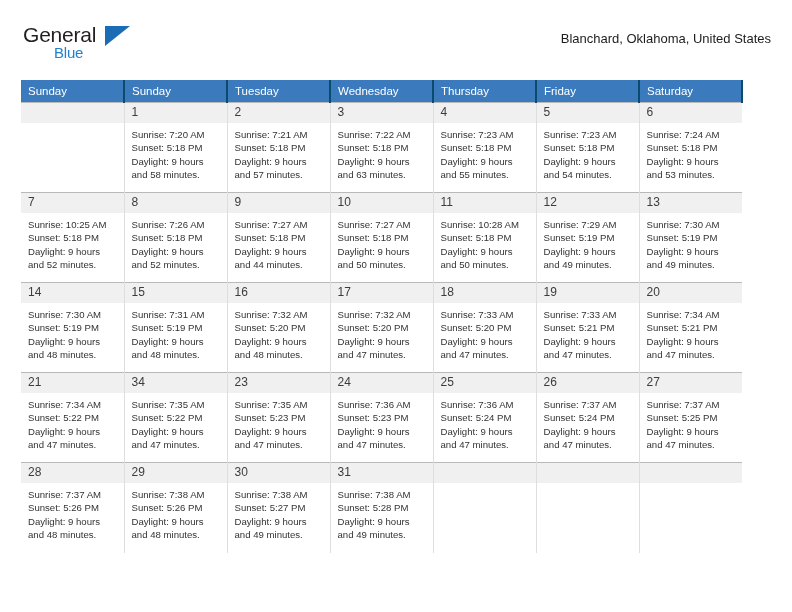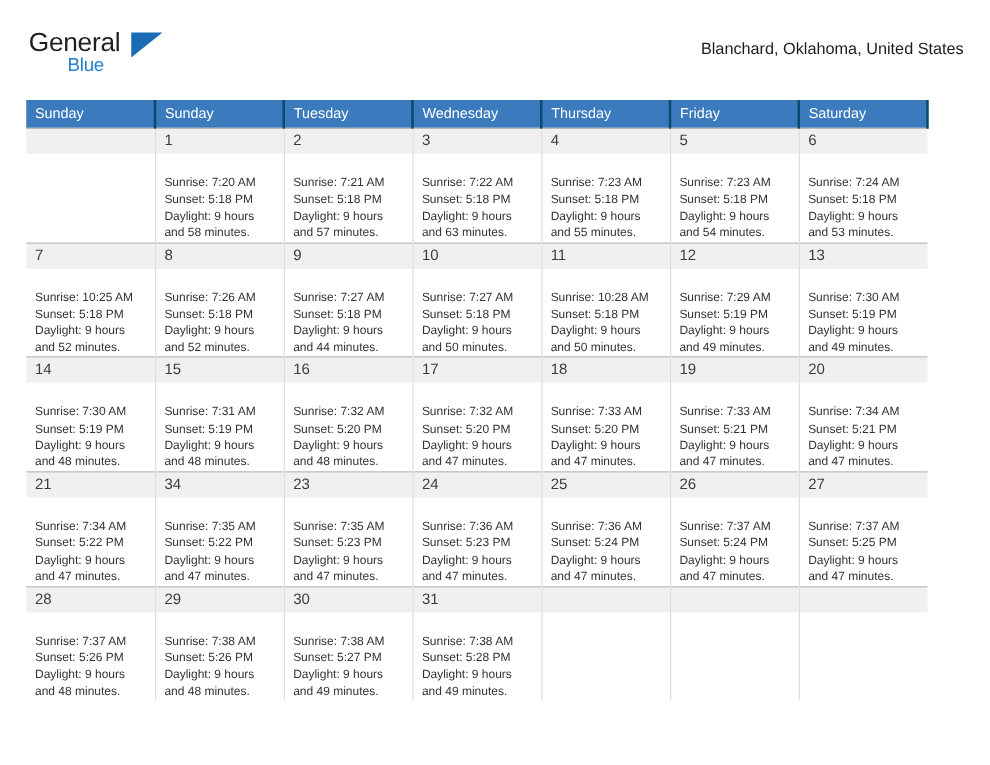--- a/index.html
+++ b/index.html
@@ -49,21 +49,21 @@
     padding: 0;
   }
   .cal td:last-child { border-right: none; }
   .cal tr.week td { background: #ffffff; }
   .daynum {
     display: block; background: #f0f0f0; color: #3c3c3c;
     font-size: 12px; padding: 3px 0 4px 7px; line-height: 1.1;
     height: 20px;
   }
   td.empty .daynum { background: #f0f0f0; color: transparent; }
-  .info { padding: 5px 5px 0 7px; margin-top: 12px; }
+  .info { padding: 5px 5px 0 7px; }
   .info div {
     font-size: 9.6px; color: #333333; line-height: 13.4px;
     white-space: nowrap;
   }
   .info .dl { white-space: normal; }
 </style>
 </head>
 <body>
 
 <div class="page">

